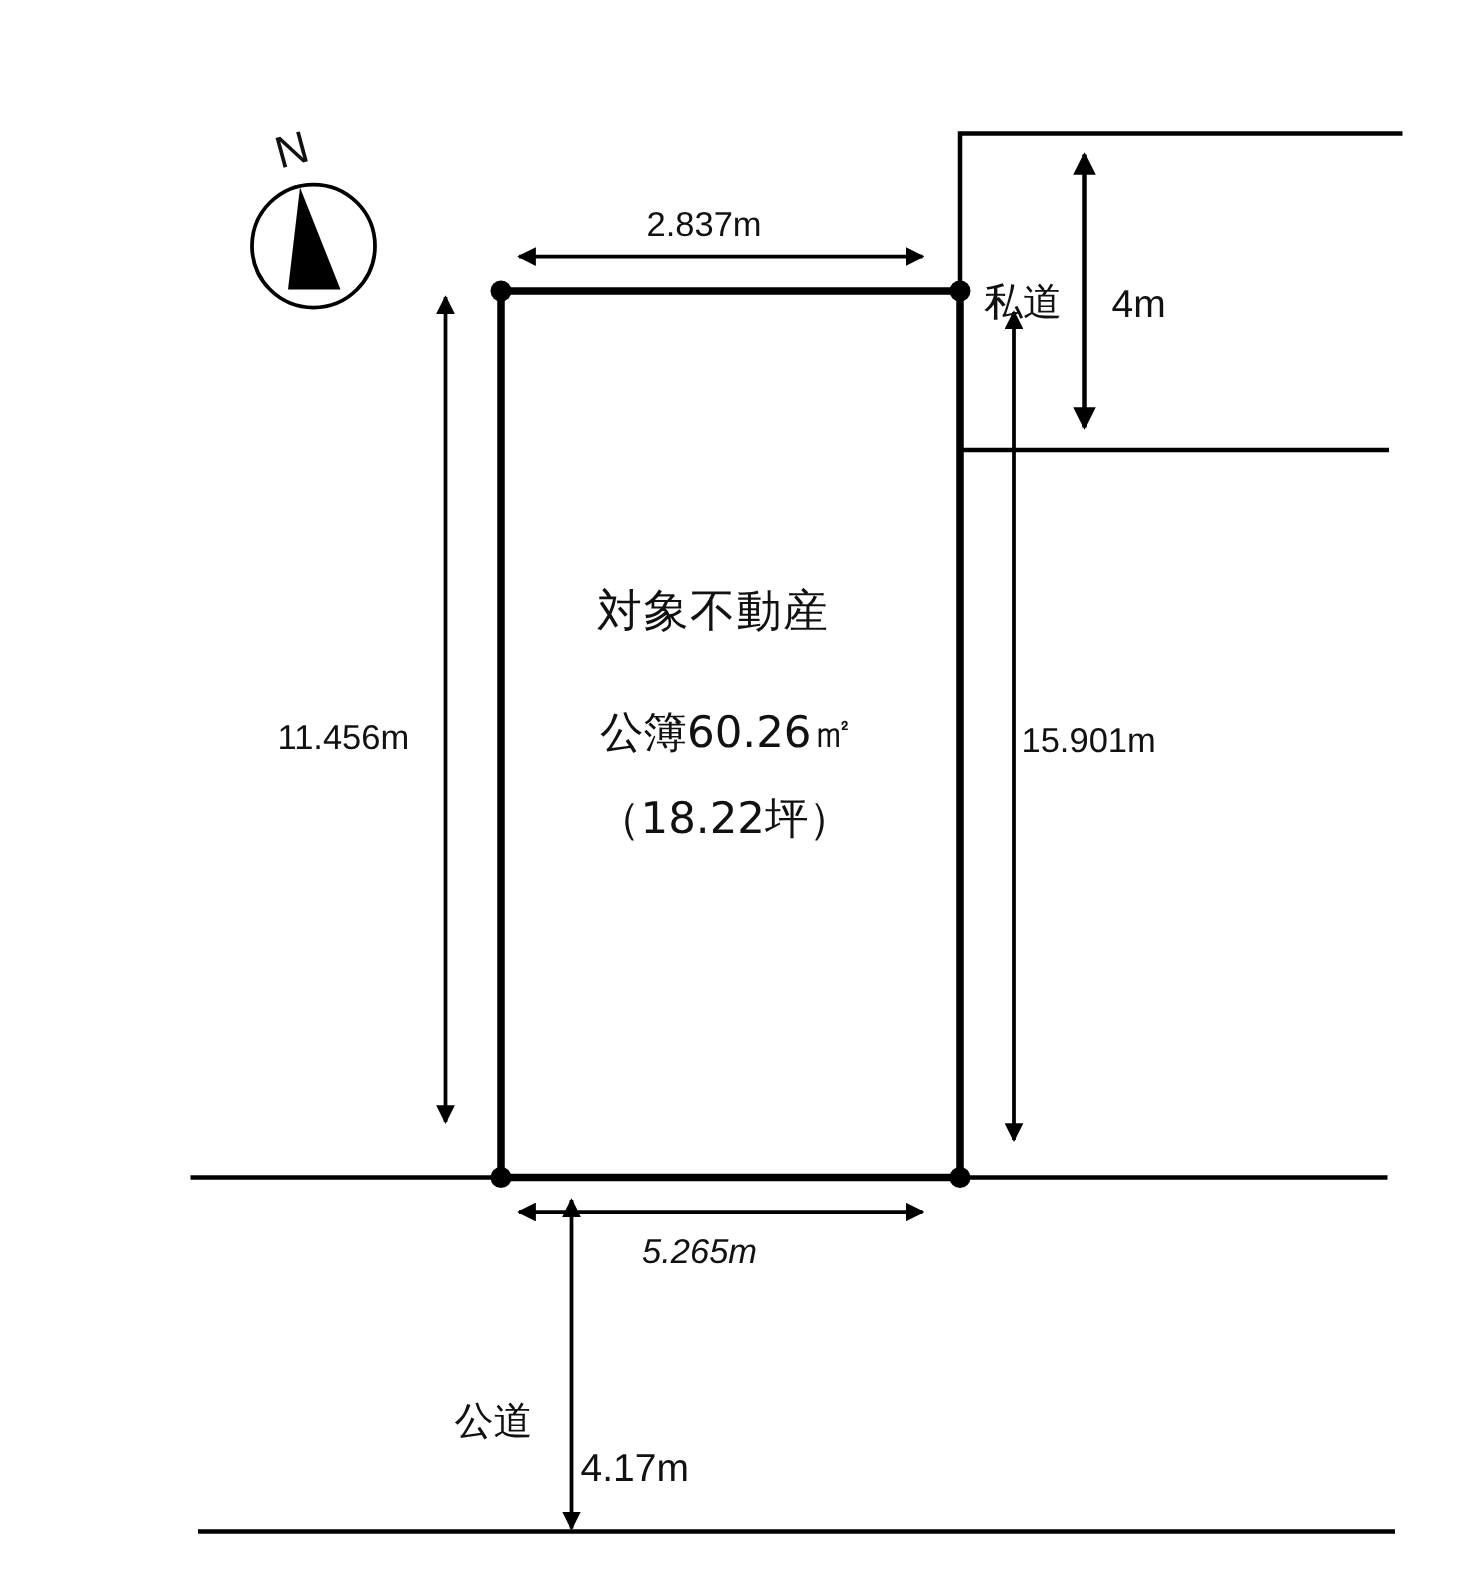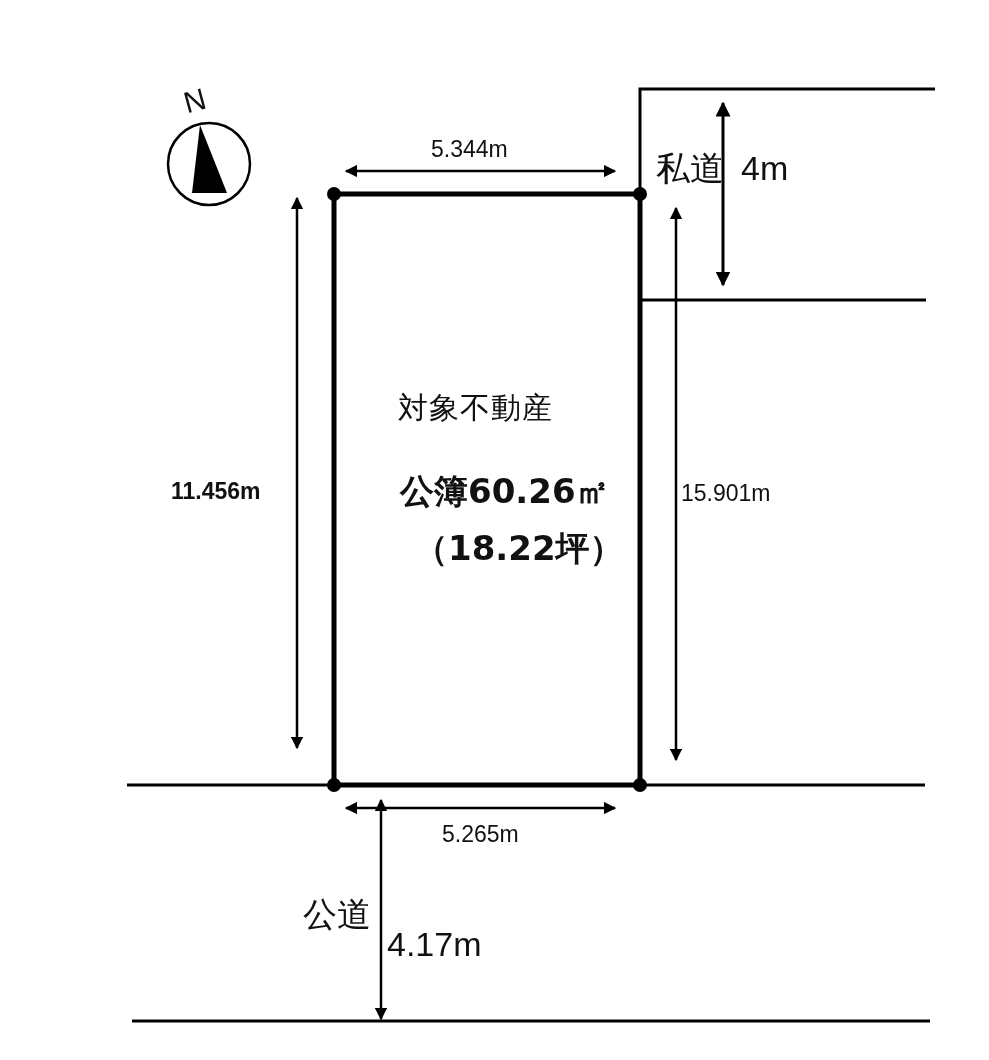--- a/index.html
+++ b/index.html
@@ -1,23 +1,23 @@
 <!DOCTYPE html>
 <html><head>
   <meta charset="utf-8">
   <style>
     html, body { margin: 0; padding: 0; background: #ffffff; }
     body { width: 989px; height: 1060px; position: relative; overflow: hidden;
            font-family: "DejaVu Sans", "Liberation Sans", sans-serif; color: #000; }
     svg.plan { position: absolute; left: 0; top: 0; }
     .lbl { position: absolute; white-space: nowrap; color: #111; line-height: 1; }
     .dim { font-family: "Liberation Sans", "DejaVu Sans", sans-serif; font-size: 23px; }
-    .road { font-size: 34px; }
+    .road { font-size: 26px; margin-top: 38px; }
     .title { font-size: 30px; letter-spacing: 1px; text-align: center; }
-    .area { font-size: 34px; font-weight: bold; }
+    .area { font-size: 29px; }
     .n-label { font-family: "Liberation Sans", sans-serif; font-size: 30px; transform: rotate(-15deg); }
   </style>
 </head>
 <body>
 
 <svg class="plan" width="989" height="1060" viewBox="0 0 989 1060">
   <defs>
     <marker id="ah" viewBox="0 0 10 10" refX="9" refY="5" markerWidth="5" markerHeight="5" orient="auto-start-reverse">
       <path d="M0,0 L10,5 L0,10 z" fill="#000"></path>
     </marker>
@@ -52,26 +52,26 @@
   <g>
     <line x1="346" y1="171" x2="615" y2="171" stroke="#000" stroke-width="2.5" marker-start="url(#ah)" marker-end="url(#ah)"></line>
     <line x1="346" y1="808" x2="615" y2="808" stroke="#000" stroke-width="2.5" marker-start="url(#ah)" marker-end="url(#ah)"></line>
     <line x1="297" y1="198" x2="297" y2="748" stroke="#000" stroke-width="2.5" marker-start="url(#ah)" marker-end="url(#ah)"></line>
     <line x1="676" y1="208" x2="676" y2="760" stroke="#000" stroke-width="2.5" marker-start="url(#ah)" marker-end="url(#ah)"></line>
   </g>
 </svg>
 
 <div class="lbl n-label" style="left:184px; top:86px;">N</div>
 
-<div class="lbl dim" style="left:431px; top:138px;">5.344m</div>
-<div class="lbl dim" style="left:442px; top:823px;">5.265m</div>
-<div class="lbl dim" style="left:171px; top:480px;font-weight:bold;">11.456m</div>
+<div class="lbl dim" style="left:431px; top:138px;">2.837m</div>
+<div class="lbl dim" style="left:428px; top:823px;font-style:italic;">5.265m</div>
+<div class="lbl dim" style="left:185px; top:480px;">11.456m</div>
 <div class="lbl dim" style="left:681px; top:482px;">15.901m</div>
 
 <div class="lbl road" style="left:656px; top:151px;">私道</div>
 <div class="lbl road" style="left:741px; top:151px; font-family:Liberation Sans, sans-serif;">4m</div>
 
 <div class="lbl road" style="left:303px; top:897px;">公道</div>
 <div class="lbl road" style="left:387px; top:927px; font-family:'Liberation Sans', sans-serif;">4.17m</div>
 
 <div class="lbl title" style="left:398px; top:393px;">対象不動産</div>
 <div class="lbl area" style="left:400px; top:474px;">公簿60.26㎡</div>
-<div class="lbl area" style="left:414px; top:531px;">（18.22坪）</div>
+<div class="lbl area" style="left:398px; top:531px;">（18.22坪）</div>
 
 </body></html>

